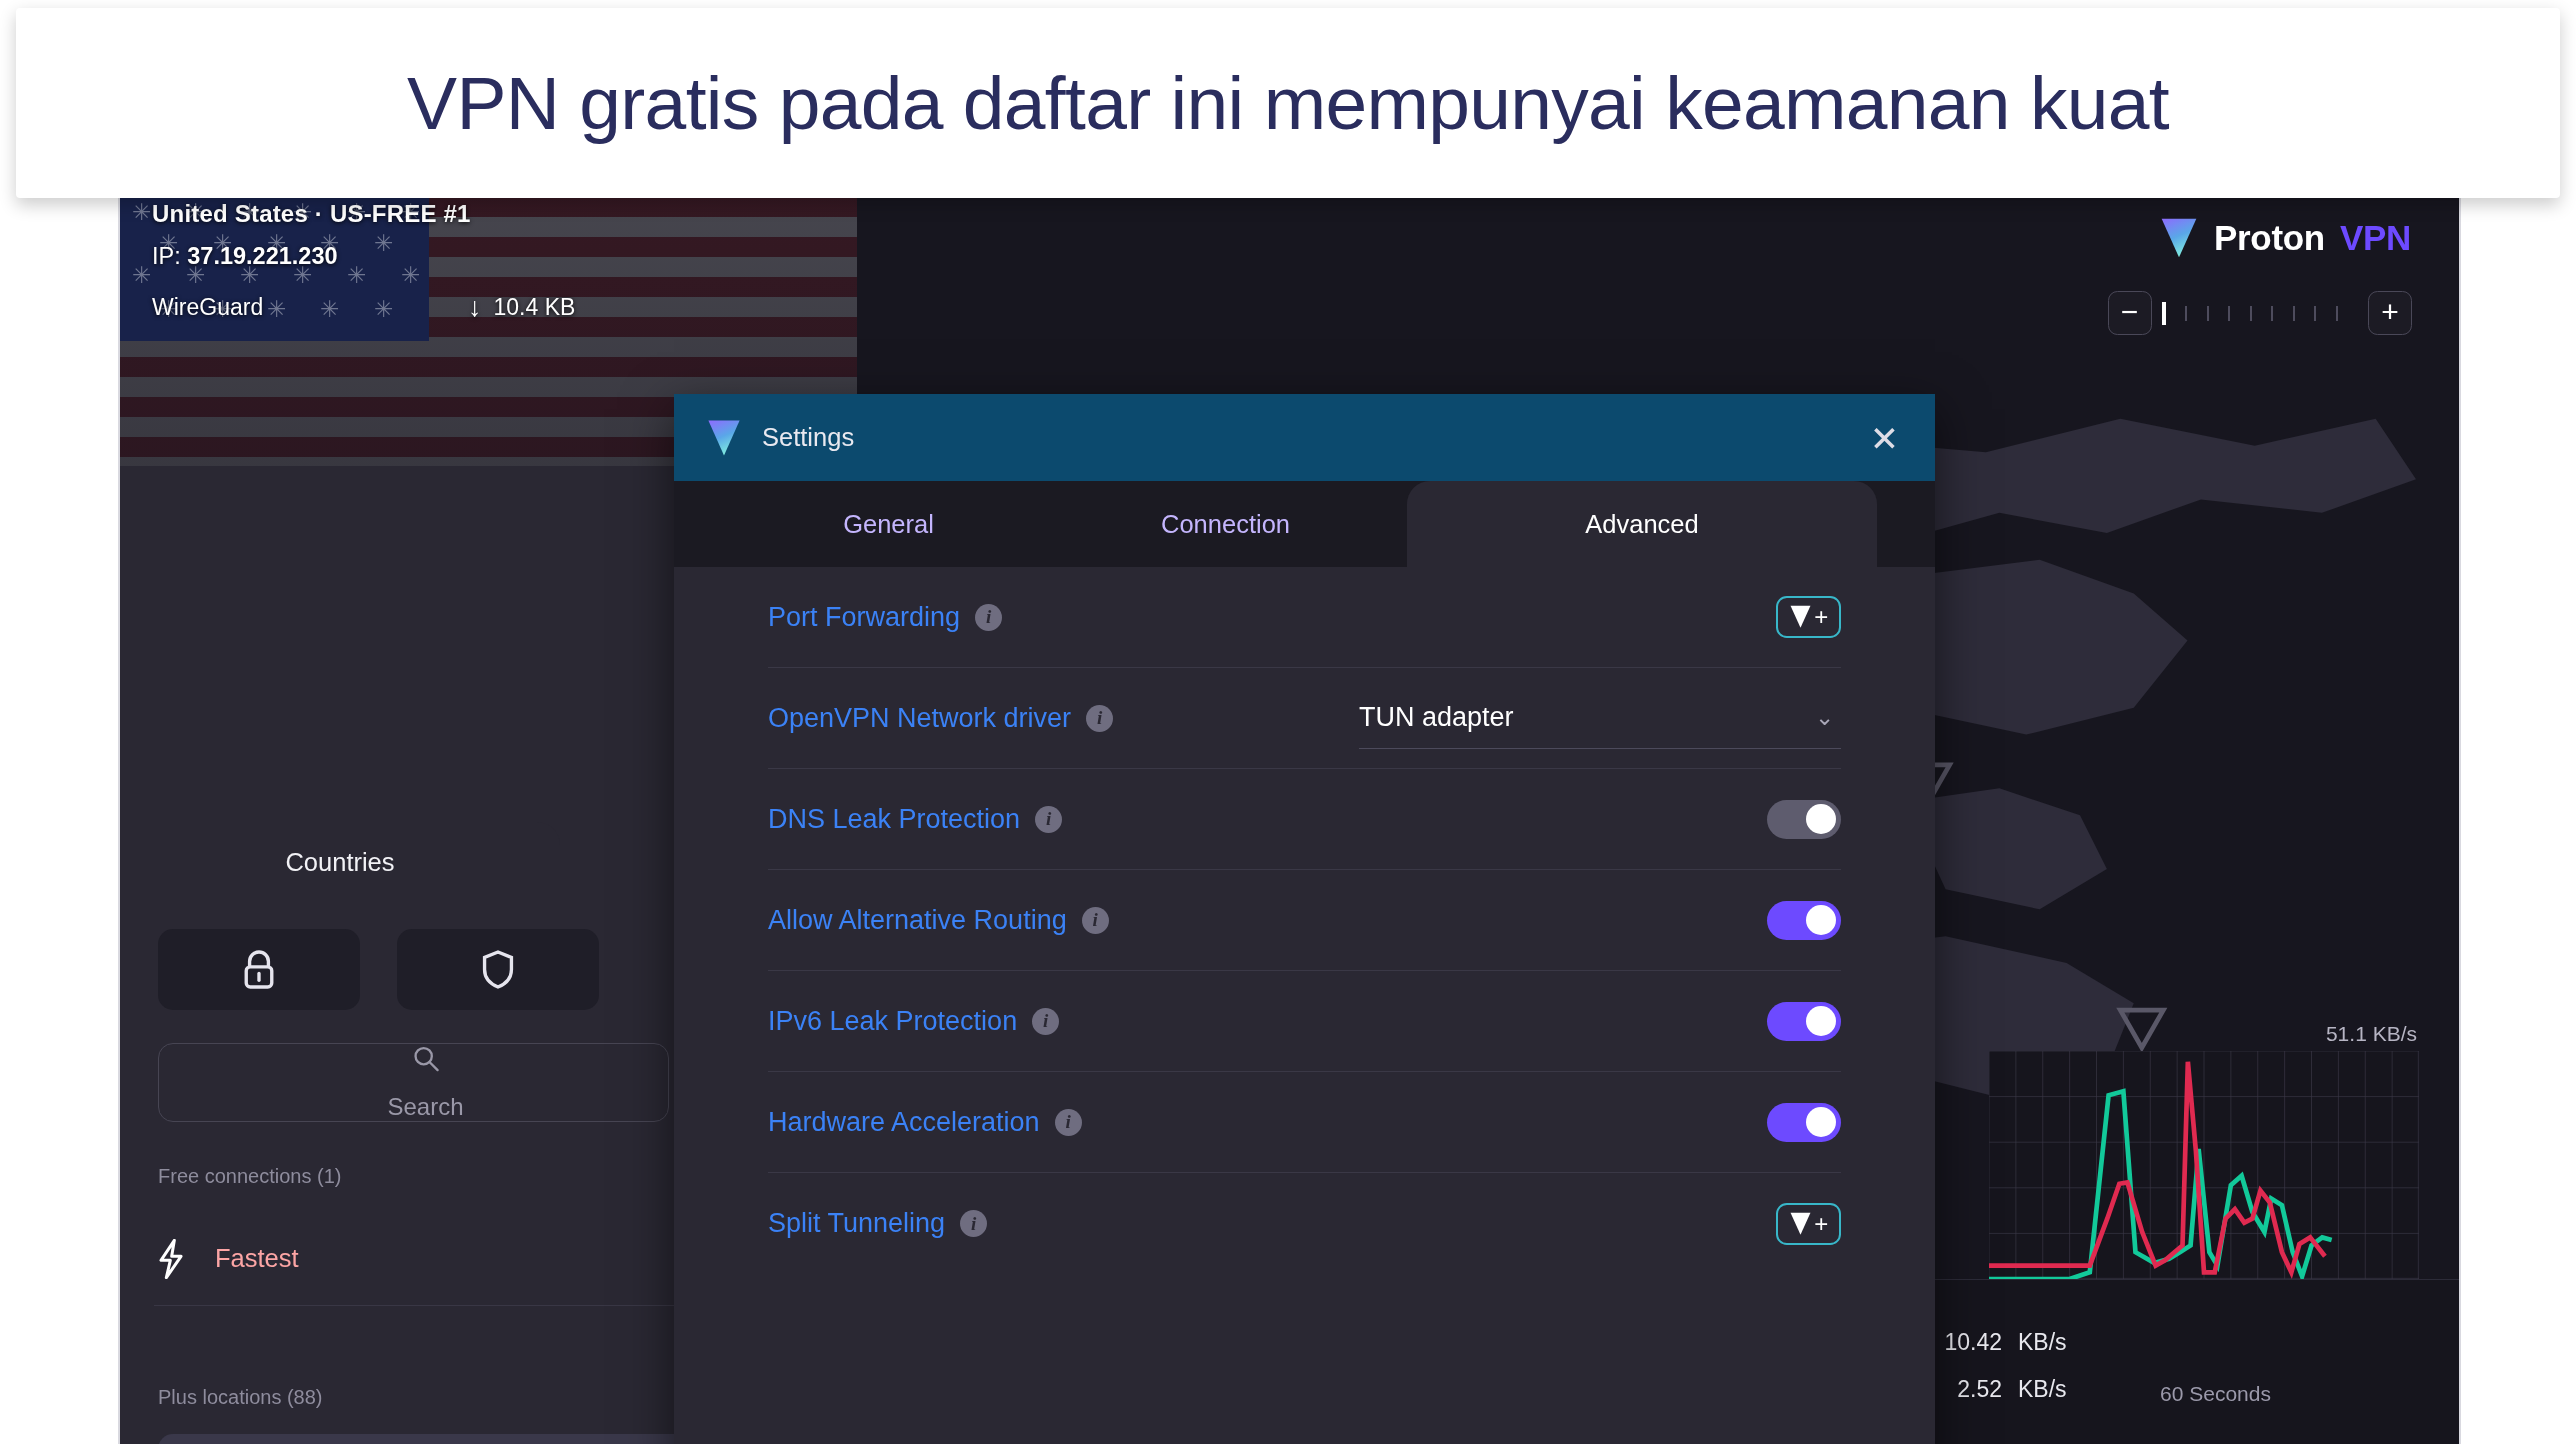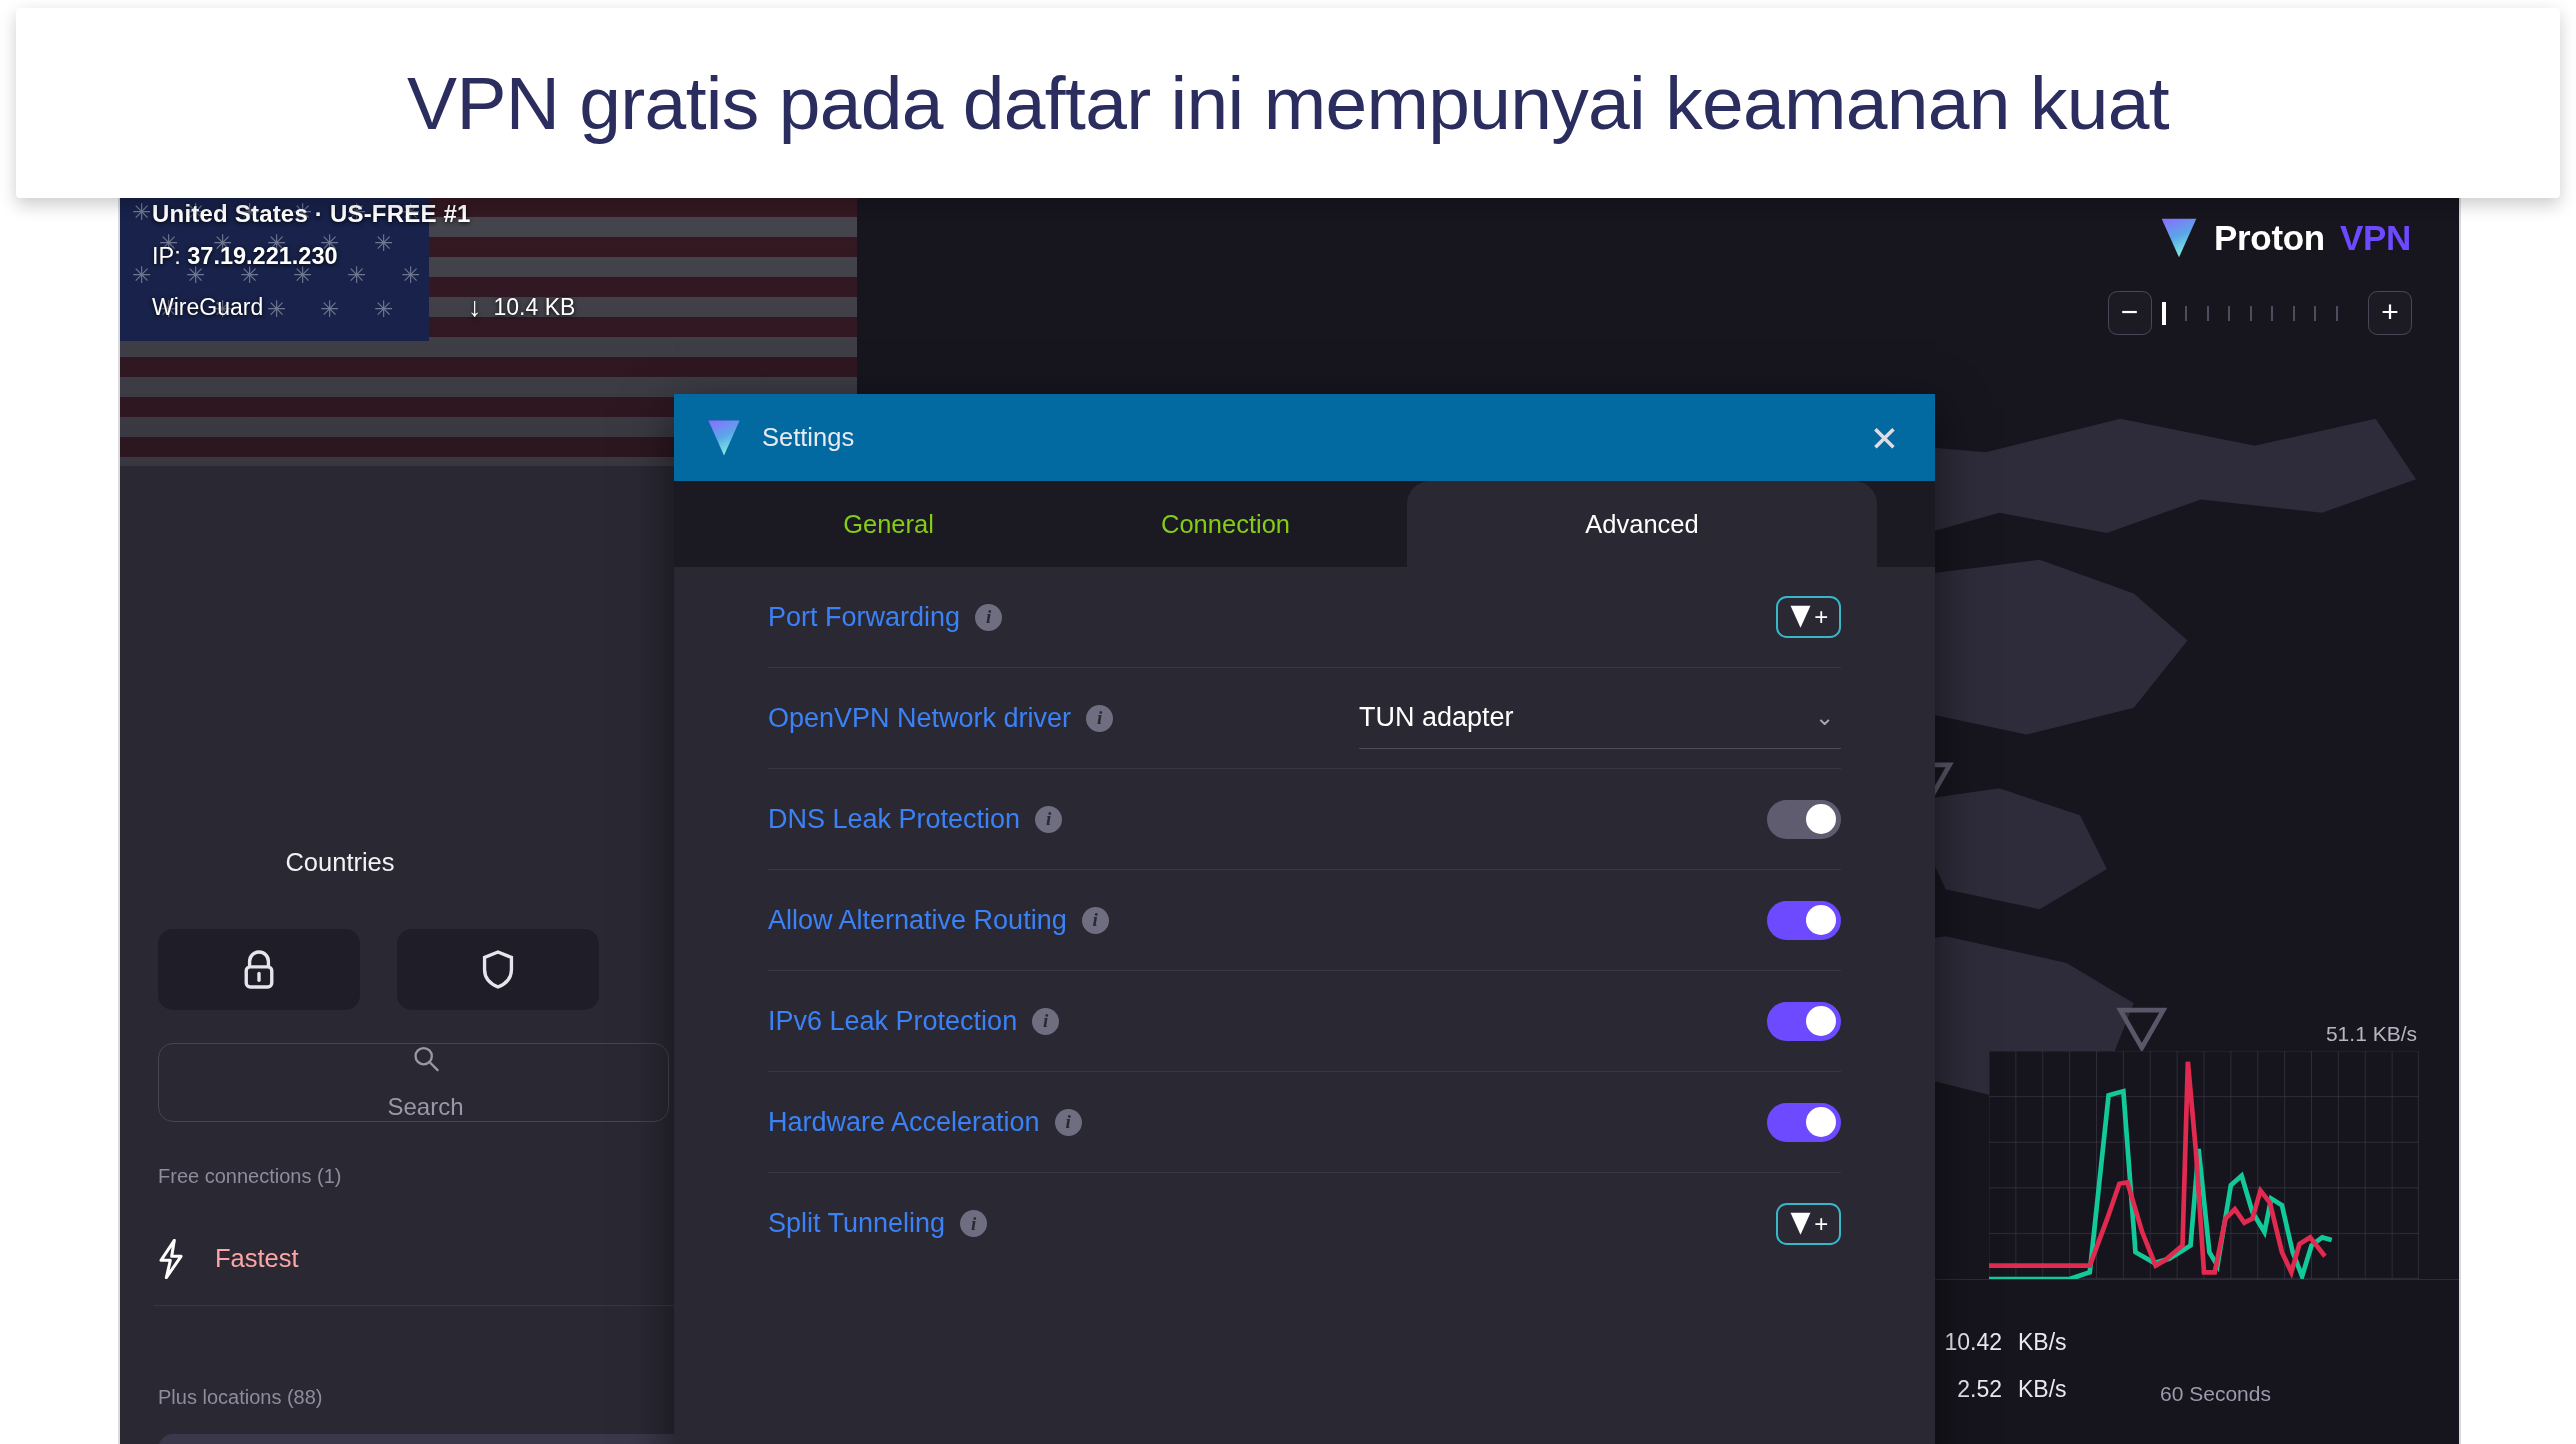--- a/index.html
+++ b/index.html
@@ -176,37 +176,37 @@
 
   
   #settings-dialog {
     position:absolute; left:554px; top:197px;
     width:1261px; height:1077px;
     background:#2a2833;
     box-shadow: 0 15px 47px rgba(0,0,0,.55);
   }
   #settings-header {
     position:absolute; left:0; top:0; width:100%; height:87px;
-    background:#0369a1;
+    background:#0c4a6e;
     display:flex; align-items:center; padding:8px 32px;
   }
   #settings-header .title { color:#e9e9f0; font-size:25.5px; margin-left:20px; }
   #close-icon {
     position:absolute; right:36px; top:50%; transform:translateY(-50%);
     color:#dedde6; font-size:35px; line-height:1; font-weight:300;
     cursor:pointer;
   }
   #tabs-bar {
     position:absolute; left:0; top:87px; width:100%; height:86px;
     background:#1b1a22;
   }
   .tab {
     position:absolute; top:0; height:86px;
     display:flex; align-items:center; justify-content:center;
-    color:#84cc16; font-size:25.5px;
+    color:#c4b5fd; font-size:25.5px;
   }
   .tab.active {
     background:#2a2833; color:#ffffff;
     border-radius:23px 23px 0 0;
   }
   #tab-general    { left:60px;   width:309px; }
   #tab-connection { left:390px;  width:323px; }
   #tab-advanced   { left:733px; width:470px; }
 
   #settings-body { position:absolute; left:0; top:173px; width:100%; bottom:0; }

